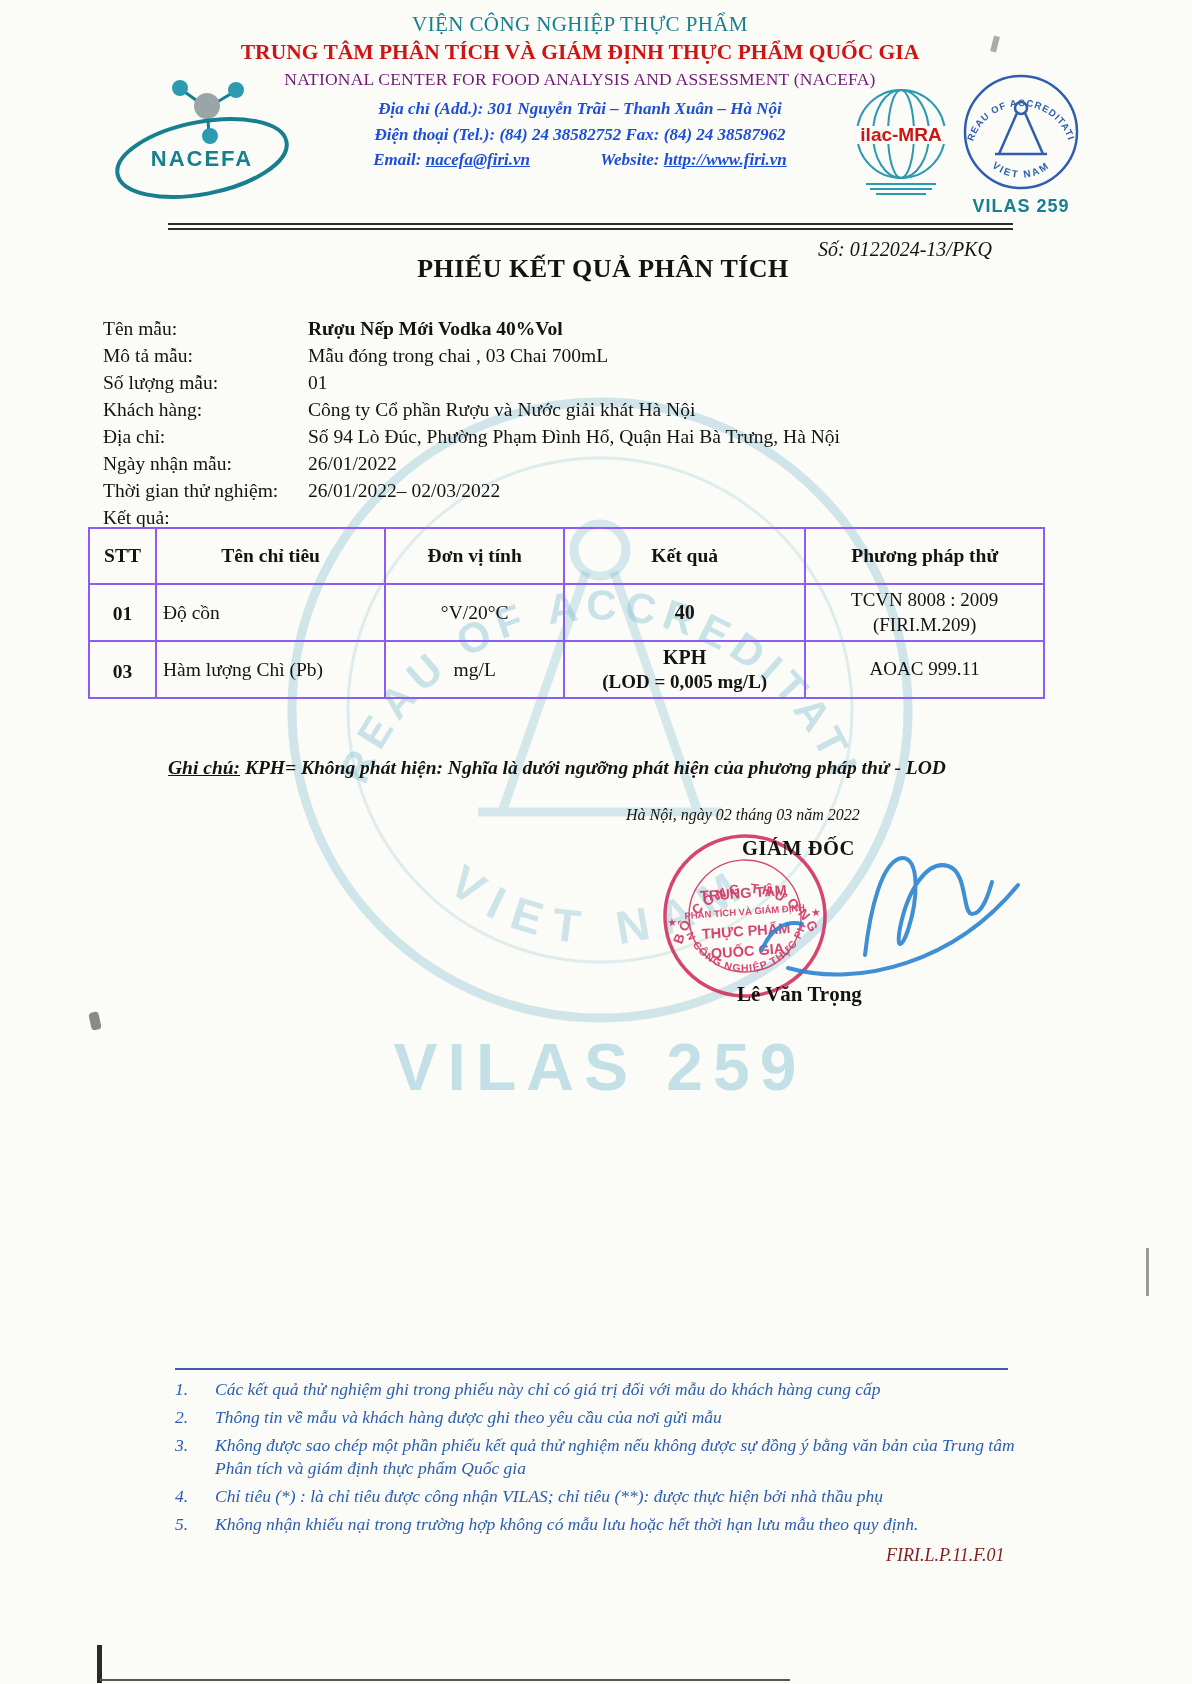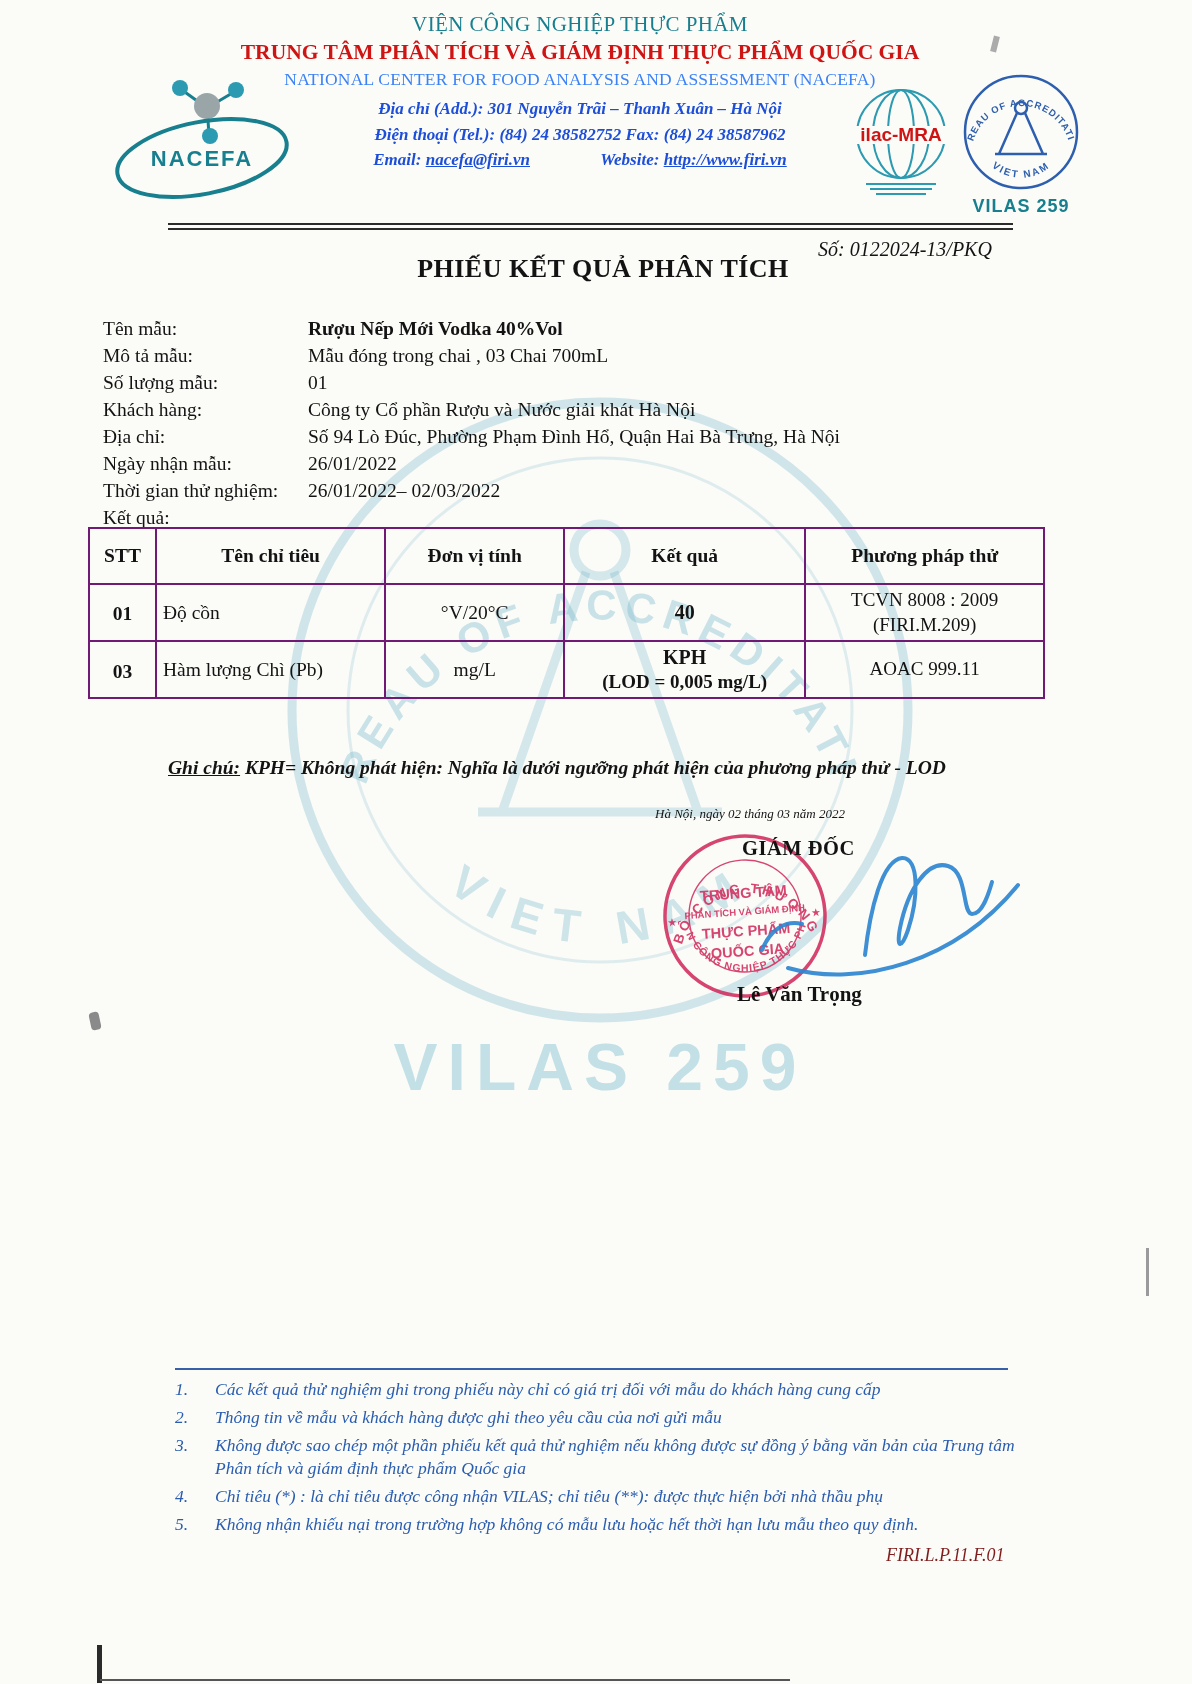--- a/index.html
+++ b/index.html
@@ -12,55 +12,55 @@
     font-family: "Liberation Serif", "DejaVu Serif", serif;
     color: #131313;
     overflow: hidden;
   }
   
   .watermark { position: absolute; left: 240px; top: 360px; z-index: 0; pointer-events: none; }
   
   .hdr { position: absolute; left: 150px; top: 12px; width: 860px; text-align: center; z-index: 2; }
   .hdr .inst { font-size: 21px; color: #177f8e; letter-spacing: .4px; }
   .hdr .cvi  { font-size: 21.5px; font-weight: bold; color: #cf1414; margin-top: 3px; }
-  .hdr .cen  { font-size: 17.5px; color: #3b82f6; margin-top: 4px; letter-spacing: .2px; }
+  .hdr .cen  { font-size: 17.5px; color: #701a75; margin-top: 4px; letter-spacing: .2px; }
   .hdr .iso  { font-size: 19px; font-weight: bold; font-style: italic; color: #1f55b5; margin-top: 8px; }
   .hdr .contact { font-size: 17px; font-weight: bold; font-style: italic; color: #1d4ed8; margin-top: 6px; line-height: 1.5; }
   .hdr .contact .u { text-decoration: underline; }
   .hdr .contact .gap { display: inline-block; width: 62px; }
   .logo-nacefa { position: absolute; left: 110px; top: 70px; z-index: 2; }
   .logo-ilac   { position: absolute; left: 848px; top: 84px; z-index: 2; }
   .logo-boa    { position: absolute; left: 953px; top: 70px; z-index: 2; }
   
   .dline { position: absolute; left: 168px; top: 223px; width: 845px; height: 7px;
            border-top: 2px solid #2b2b2b; border-bottom: 2px solid #2b2b2b; z-index: 2; }
   .docnum { position: absolute; left: 818px; top: 238px; font-size: 20px; z-index: 2; font-style: italic; }
   .title { position: absolute; left: 0; top: 254px; width: 1170px; text-align: center;
            font-size: 26px; font-weight: bold; letter-spacing: .5px; z-index: 2; padding-left: 36px; }
   
   .info { position: absolute; left: 103px; top: 318px; width: 940px; font-size: 19.5px; z-index: 2; }
   .irow { display: flex; height: 27px; align-items: baseline; }
   .ilabel { width: 205px; flex: none; }
   .ivalue.bold { font-weight: bold; }
   
   .rtable { position: absolute; left: 88px; top: 527px; width: 957px; border-collapse: collapse; z-index: 2; }
-  .rtable th, .rtable td { border: 2px solid #701a75; padding: 3px 6px; font-size: 19.5px; vertical-align: middle; }
+  .rtable th, .rtable td { border: 2px solid #8b5cf6; padding: 3px 6px; font-size: 19.5px; vertical-align: middle; }
   .rtable th { font-weight: bold; text-align: center; }
   .rtable td.stt    { text-align: center; font-weight: bold; }
   .rtable td.name   { text-align: left; }
   .rtable td.unit   { text-align: center; }
   .rtable td.result { text-align: center; font-weight: bold; font-size: 20px; line-height: 1.25; }
   .rtable td.result .rsub { font-size: 19px; }
   .rtable td.method { text-align: center; font-size: 19px; line-height: 1.3; }
   .sup { font-size: 13px; vertical-align: super; font-weight: bold; }
   
   .ghi { position: absolute; left: 168px; top: 757px; font-size: 19.5px; font-weight: bold; font-style: italic; z-index: 2; }
   .ghi .lbl { text-decoration: underline; }
   
-  .placedate { position: absolute; left: 655px; top: 806px; font-style: italic; font-size: 13px; z-index: 2; }
+  .placedate { position: absolute; left: 626px; top: 806px; font-style: italic; font-size: 16px; z-index: 2; }
   .position  { position: absolute; left: 742px; top: 837px; font-weight: bold; font-size: 20.5px; letter-spacing: .5px; z-index: 4; }
   .stamp     { position: absolute; left: 655px; top: 826px; z-index: 3; opacity: .88; }
   .signsvg   { position: absolute; left: 670px; top: 830px; z-index: 5; }
   .signer    { position: absolute; left: 737px; top: 982px; font-weight: bold; font-size: 21px; z-index: 4; }
   
   .fline  { position: absolute; left: 175px; top: 1368px; width: 833px; border-top: 2px solid #3b5ea8; z-index: 2; }
   .fnotes { position: absolute; left: 175px; top: 1378px; width: 845px; color: #2a5db0;
             font-style: italic; font-size: 17.5px; line-height: 1.32; z-index: 2; }
   .fnote { display: flex; margin-bottom: 5px; }
   .fnote .n { width: 40px; flex: none; }

